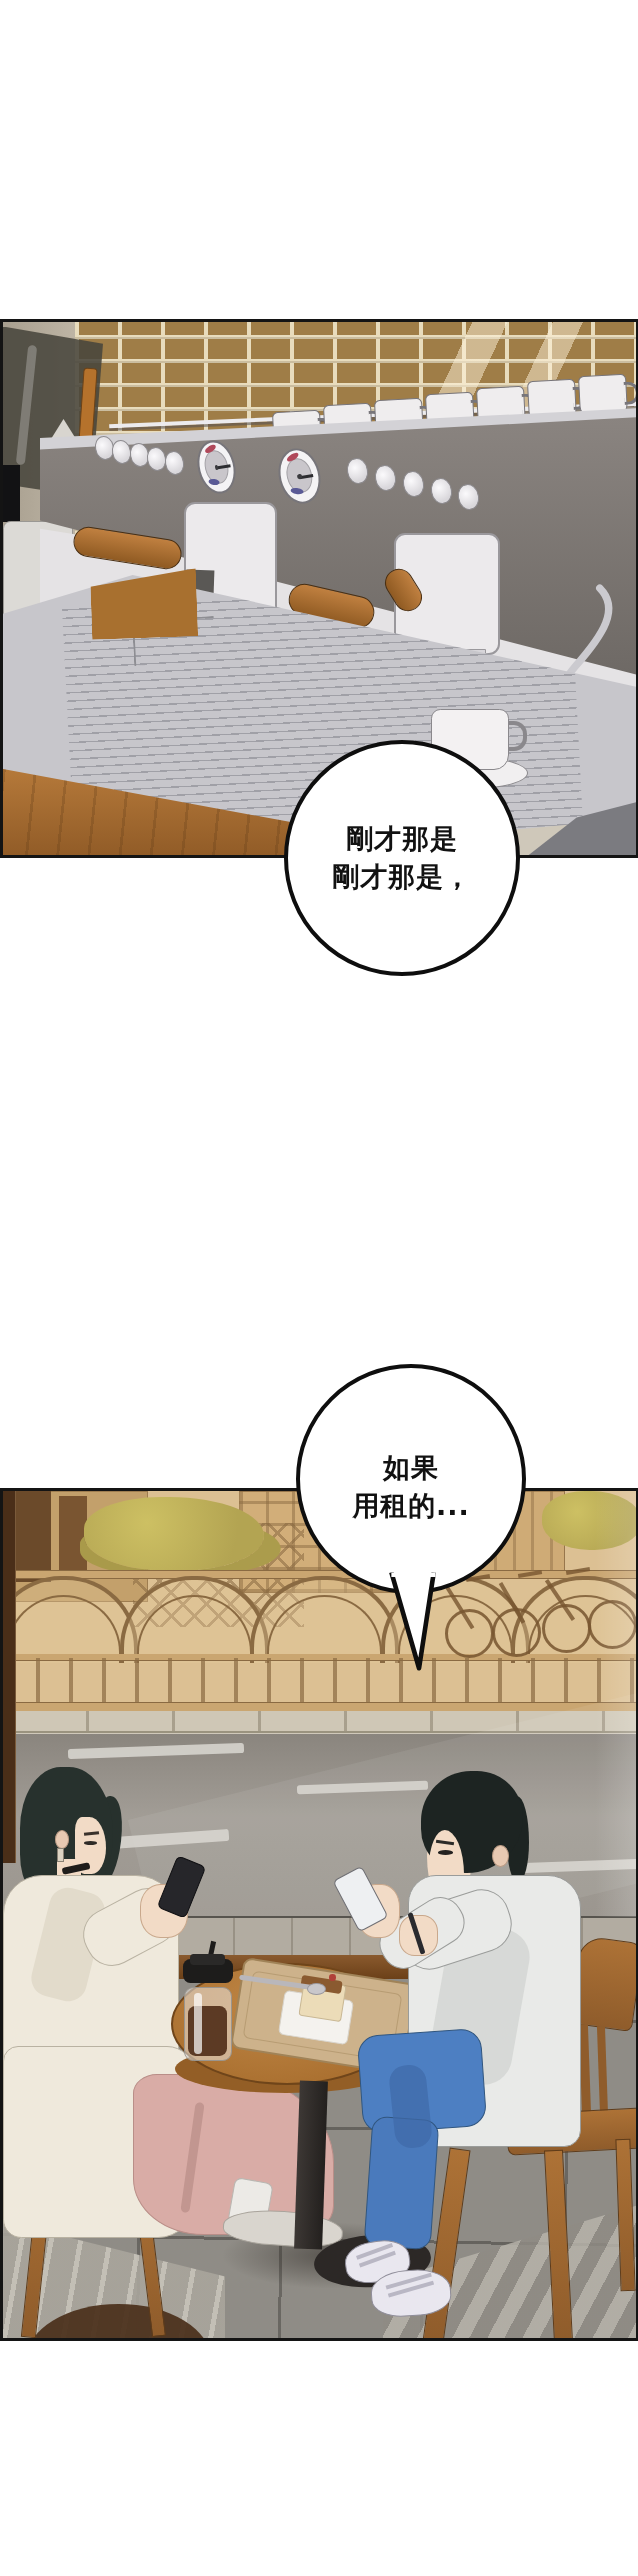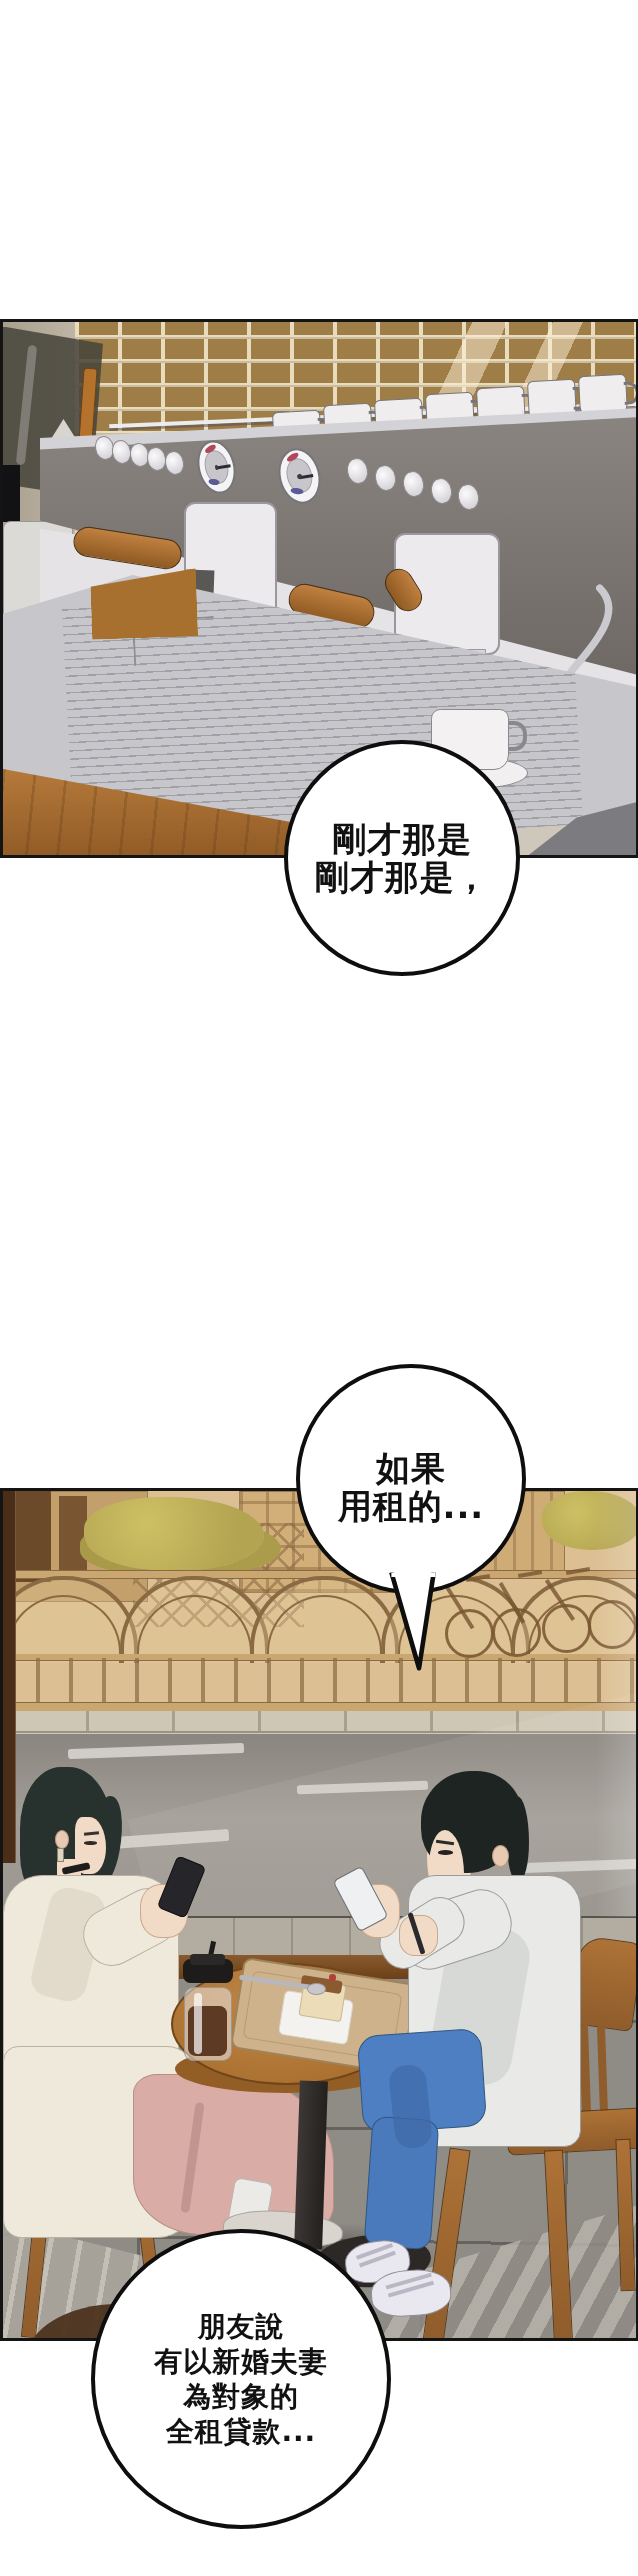--- a/index.html
+++ b/index.html
@@ -3,21 +3,21 @@
 <meta charset="utf-8">
 <style>
   html,body{margin:0;padding:0;background:#ffffff;}
   .page{position:relative;width:639px;height:2576px;margin:0 auto;background:#ffffff;overflow:hidden;
         font-family:"DejaVu Sans","Liberation Sans",sans-serif;}
   .abs{position:absolute;}
   .panel{position:absolute;left:0;width:639px;border:3.7px solid #141414;box-sizing:border-box;overflow:hidden;background:#cfc8ba;z-index:1;}
   .bubble{position:absolute;background:#ffffff;border:4.6px solid #0e0e0e;border-radius:50%;z-index:25;
           display:flex;flex-direction:column;align-items:center;justify-content:center;text-align:center;}
   .bline{font-weight:700;color:#111;white-space:nowrap;letter-spacing:0.9px;}
-  .b32{font-size:34px;line-height:38px;}
+  .b32{font-size:27px;line-height:38px;}
   .b30{font-size:28px;line-height:35px;}
 
   
   .p1-wall{left:0;top:0;width:122px;height:535px;background:linear-gradient(90deg,#a89f8f,#beb5a5 60%,#c6bdae);}
   .p1-brick{left:72px;top:0;width:566px;height:305px;background-color:#9f7d47;
     background-image:
       repeating-linear-gradient(0deg, rgba(70,50,25,.18) 0 1.9px, transparent 1.9px 24px),
       repeating-linear-gradient(0deg, #e8dcbd 0 3.7px, transparent 3.7px 24px),
       repeating-linear-gradient(90deg, #e8dcbd 0 3.7px, transparent 3.7px 43px);}
   .p1-bricklight{left:278px;top:0;width:361px;height:305px;opacity:.5;
@@ -344,21 +344,15 @@
 
   <svg class="tail-svg" style="left:384px;top:1572px;" width="59" height="104" viewBox="0 0 64 112">
     <path d="M8,0 L38,104 L54,0" fill="#ffffff" stroke="#0e0e0e" stroke-width="5" stroke-linejoin="round"></path>
     <rect x="8" y="0" width="48" height="5" fill="#ffffff"></rect>
   </svg>
   <div class="bubble" id="bubble2" style="left:296px;top:1364px;width:222px;height:222px;">
     <div class="bline b32" style="margin-top:15px;">如果</div>
     <div class="bline b32">用租的...</div>
   </div>
 
-  <div class="bubble" id="bubble3" style="left:91px;top:2229px;width:292px;height:292px;">
-    <div class="bline b30">朋友說</div>
-    <div class="bline b30">有以新婚夫妻</div>
-    <div class="bline b30">為對象的</div>
-    <div class="bline b30">全租貸款...</div>
-  </div>
 
 </div>
 
 
 </body></html>

